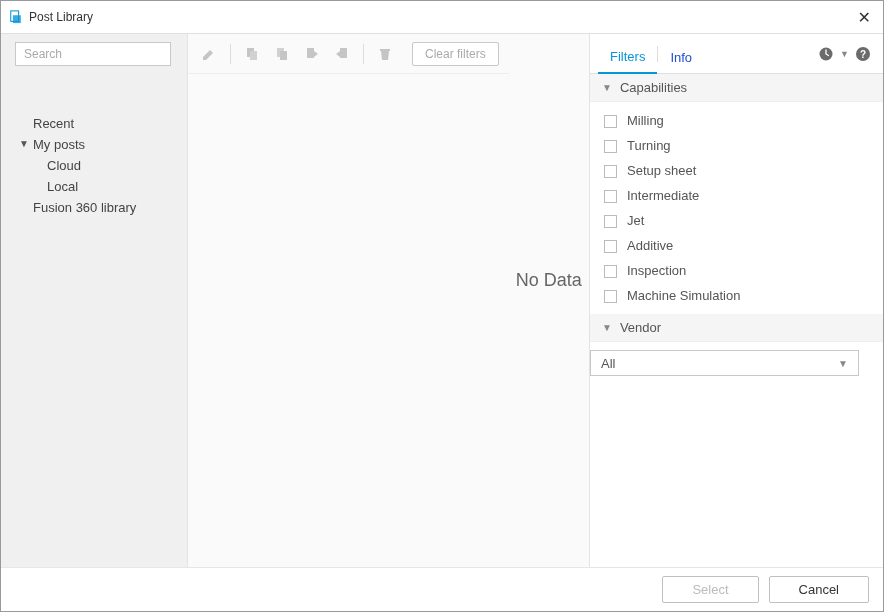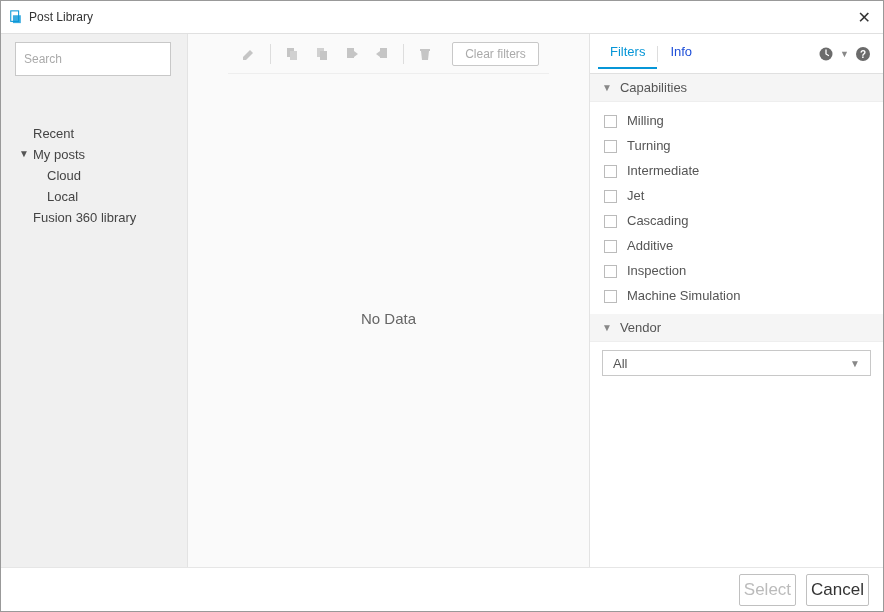--- a/index.html
+++ b/index.html
@@ -3,54 +3,54 @@
 <meta charset="utf-8">
 <style>
 * { box-sizing: border-box; margin: 0; padding: 0; font-family: 'Segoe UI', Arial, sans-serif; }
 body { width: 884px; height: 612px; background: #fff; border: 1px solid #999; overflow: hidden; display: flex; flex-direction: column; }
 .titlebar { height: 26px; display: flex; align-items: center; padding: 16px 8px; border-bottom: 1px solid #e0e0e0; }
 .titlebar svg { width: 14px; height: 14px; margin-right: 6px; }
 .titlebar-title { font-size: 12px; color: #333; flex: 1; }
 .titlebar-close { font-size: 16px; color: #333; cursor: pointer; padding: 0 4px; }
 .content { flex: 1; display: flex; min-height: 0; }
 .left-panel { width: 187px; background: #f0f0f0; padding: 6px 0 0 0; border-right: 1px solid #e3e3e3; }
-.search { margin: 2px 8px 8px 14px; height: 34px; width: 156px; border: 1px solid #c8c8c8; padding: 0 8px; font-size: 12px; color: #888; background: #fff; }
+.search { margin: 2px 8px 8px 14px; height: 24px; width: 156px; border: 1px solid #c8c8c8; padding: 0 8px; font-size: 12px; color: #888; background: #fff; }
 .search::placeholder { color: #aaa; }
 .tree { font-size: 13px; color: #444; margin-top: 39px; }
 .tree-item { padding: 3px 0 3px 32px; cursor: pointer; position: relative; }
 .tree-item.level0 { padding-left: 32px; }
 .tree-item.level1 { padding-left: 46px; }
 .tree-item .exp { position: absolute; left: 18px; top: 4px; color: #555; font-size: 10px; }
 .tree-item.selected { background: #99d6eb; border: 1px dotted #333; margin-left: 12px; padding-left: 33px; }
-.mid-panel { flex: 1; background: #fafafa; display: flex; flex-direction: column; align-items: center; }
+.mid-panel { flex: 1; background: #fafafa; display: flex; flex-direction: row; }
 .toolbar { height: 40px; display: flex; align-items: center; padding: 0 10px; gap: 8px; border-bottom: 1px solid #eee; }
 .tb-btn { width: 22px; height: 22px; display: flex; align-items: center; justify-content: center; opacity: 0.35; }
 .tb-sep { width: 1px; height: 20px; background: #ddd; margin: 0 2px; }
 .tb-spacer { flex: 1; }
 .clear-filters { border: 1px solid #c8c8c8; background: #fff; color: #aaa; font-size: 12px; padding: 4px 12px; border-radius: 2px; }
-.nodata { flex: 1; display: flex; align-items: flex-start; justify-content: center; padding-top: 236px; color: #666; font-size: 15px; }
+.nodata { flex: 1; display: flex; align-items: flex-start; justify-content: center; padding-top: 236px; color: #666; font-size: 18px; }
 .right-panel { width: 294px; border-left: 1px solid #e3e3e3; display: flex; flex-direction: column; background: #fff; }
 .right-head { height: 40px; display: flex; align-items: center; border-bottom: 1px solid #e0e0e0; padding: 0 12px 0 8px; }
-.rtabs { display: flex; align-items: flex-start; height: 100%; gap: 0; }
+.rtabs { display: flex; align-items: flex-end; height: 100%; gap: 0; }
 .rtab { padding: 10px 12px 8px 12px; font-size: 13px; color: #1d4ed8; cursor: pointer; }
 .rtab.active { color: #0696d7; border-bottom: 2px solid #0696d7; margin-bottom: -1px; }
 .rtab-divider { width: 1px; height: 16px; background: #ddd; align-self: center; }
 .right-head-spacer { flex: 1; }
 .head-icon { margin-left: 6px; color: #777; display: flex; align-items: center; }
 .head-icon svg { width: 16px; height: 16px; }
 .filter-body { flex: 1; overflow-y: auto; }
 .section-head { background: #f5f5f5; padding: 6px 12px; font-size: 13px; color: #555; display: flex; align-items: center; gap: 8px; border-bottom: 1px solid #eee; }
 .section-head .collapse { font-size: 10px; color: #888; }
 .check-list { padding: 6px 0; }
 .check-row { display: flex; align-items: flex-end; padding: 5px 14px; gap: 10px; font-size: 13px; color: #555; }
 .check-row .cbox { width: 13px; height: 13px; border: 1px solid #bbb; background: #fff; }
-.vendor-select { margin: 8px 12px; width: calc(100% - 24px); border: 1px solid #c8c8c8; height: 26px; display: flex; align-items: center; justify-content: space-between; padding: 0 10px; font-size: 13px; color: #555; background: #fff; }
+.vendor-select { margin: 8px 0; width: calc(100% - 24px); border: 1px solid #c8c8c8; height: 26px; display: flex; align-items: center; justify-content: space-between; padding: 0 10px; font-size: 13px; color: #555; background: #fff; }
 .vendor-select .arrow { color: #888; font-size: 10px; }
 .footer { height: 44px; border-top: 1px solid #e6e6e6; display: flex; align-items: center; justify-content: flex-end; padding: 0 14px; gap: 10px; background: #fff; }
-.btn { border: 1px solid #c0c0c0; background: #fff; font-size: 17px; padding: 5px 4px; border-radius: 2px; color: #333; cursor: pointer; }
+.btn { border: 1px solid #c0c0c0; background: #fff; font-size: 13px; padding: 5px 29px; border-radius: 2px; color: #333; cursor: pointer; }
 .btn.disabled { color: #bbb; }
 </style>
 </head>
 <body>
 
 <div class="titlebar">
   <svg viewBox="0 0 16 16">
       <rect x="2" y="1" width="9" height="12" fill="none" stroke="#0696d7" stroke-width="1.2"></rect>
       <rect x="4.5" y="6" width="9" height="9" fill="#0696d7" opacity="0.8"></rect>
     </svg>
@@ -143,29 +143,29 @@
           <div class="check-row">
             <span class="cbox"></span>
             <span>Milling</span>
           </div>
           <div class="check-row">
             <span class="cbox"></span>
             <span>Turning</span>
           </div>
           <div class="check-row">
             <span class="cbox"></span>
+            <span>Setup sheet</span>
+          </div>
+          <div class="check-row">
+            <span class="cbox"></span>
             <span>Intermediate</span>
           </div>
           <div class="check-row">
             <span class="cbox"></span>
             <span>Jet</span>
-          </div>
-          <div class="check-row">
-            <span class="cbox"></span>
-            <span>Cascading</span>
           </div>
           <div class="check-row">
             <span class="cbox"></span>
             <span>Additive</span>
           </div>
           <div class="check-row">
             <span class="cbox"></span>
             <span>Inspection</span>
           </div>
           <div class="check-row">

